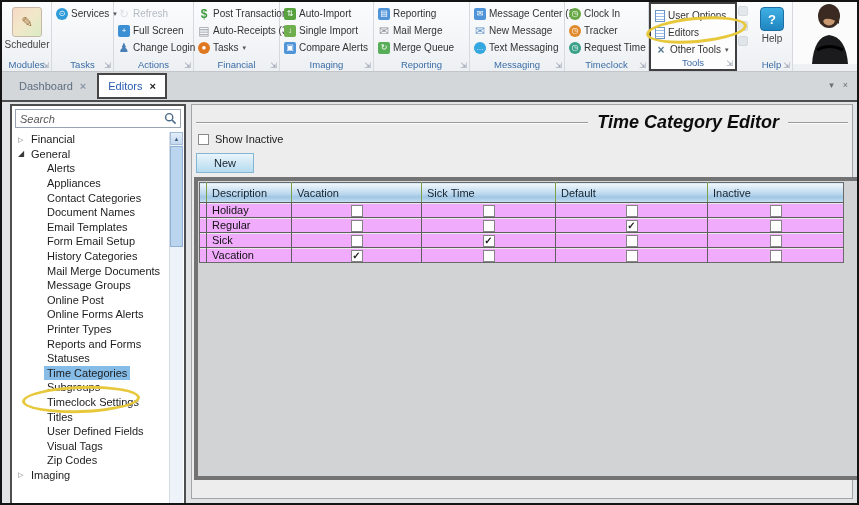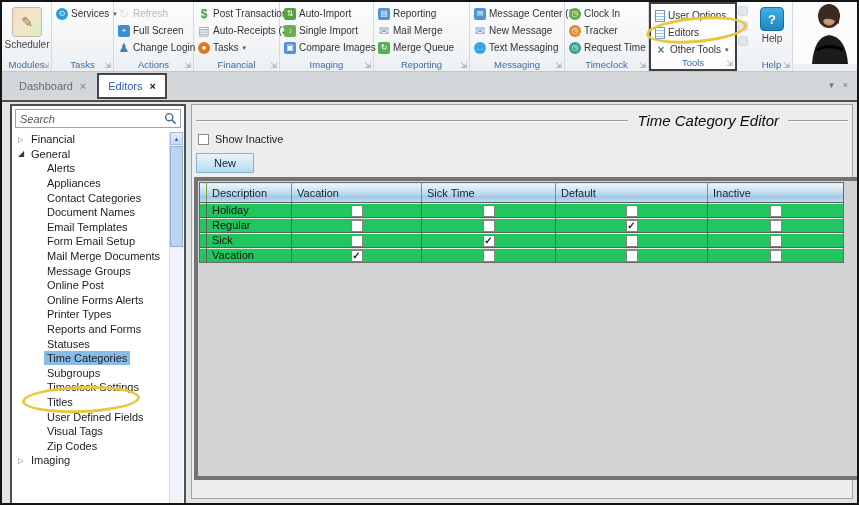--- a/index.html
+++ b/index.html
@@ -77,35 +77,35 @@
   .vbtn.up { top:0; } .vbtn.down { bottom:0; }
   .vthumb { position:absolute; left:0; right:0; top:14px; height:101px; background:#bcd5ef;
             border:1px solid #90b0d4; cursor:pointer; }
 
   
   .main { position:absolute; left:189px; top:0; width:662px; height:395px; background:#ededed;
           border:1px solid #a3a3a3; }
   .titlebar { position:absolute; left:4px; right:4px; top:7px; display:flex; align-items:center; }
   .hline { height:2px; border-top:1px solid #9a9a9a; border-bottom:1px solid #fcfcfc; }
   .hline.l { flex:1; } .hline.r { width:60px; }
-  .page-title { font-size:15px; font-weight:normal; font-style:italic; color:#0c0c0c;
+  .page-title { font-size:18px; font-weight:bold; font-style:italic; color:#0c0c0c;
                 padding:0 9px; white-space:nowrap; }
   .showinactive { position:absolute; left:6px; top:28px; display:flex; align-items:center; gap:6px;
                   font-size:11px; color:#222; cursor:pointer; }
   .cb { width:11px; height:11px; background:#fff; border:1px solid #8a8a8a; }
   .newbtn { position:absolute; left:4px; top:48px; width:58px; height:20px;
             background:linear-gradient(#e9f5fb,#b5dbef); border:1px solid #84b6d3; font-size:11px;
             color:#16232e; font-family:inherit; cursor:pointer; }
   .workarea { position:absolute; left:2px; top:72px; width:689px; height:303px;
               border:4px solid #737373; background:#d2d3d5; }
   .grid { border-collapse:collapse; table-layout:fixed; margin:1px; border:1px solid #6a6a6a; }
   .grid th { height:20px; background:linear-gradient(#f0f7fc 0%,#bcd8ee 55%,#9fc6e4 72%,#c9e0f2 100%);
              border-right:1px solid #7da04a; border-bottom:1px solid #5d5d5d; font-size:11px;
              font-weight:normal; text-align:left; padding:0 0 0 5px; color:#16232e; overflow:hidden; }
-  .grid td { height:15px; background:#22c55e; border-right:1px solid #5f5f5f; border-bottom:1px solid #5f5f5f;
+  .grid td { height:15px; background:#f0abfc; border-right:1px solid #5f5f5f; border-bottom:1px solid #5f5f5f;
              font-size:11px; color:#111; padding:0 0 0 5px; box-shadow:inset 0 1px 0 #e9e9e9; overflow:hidden;margin-left:24px; }
   .grid th:last-child, .grid td:last-child { border-right:none; }
   .grid tr:last-child td { border-bottom:none; }
   .grid td.ck { text-align:center; padding:0; }
   .gcb { display:inline-block; width:12px; height:12px; background:#fff; border:1px solid #848484;
          font-size:10px; line-height:10px; color:#1a1a1a; font-weight:bold; vertical-align:middle; cursor:pointer; }
 
   
   .ellipse { position:absolute; border:3px solid #e7c83b; border-radius:50%; pointer-events:none; z-index:40; }
   #ell-editors { left:644px; top:15px; width:101px; height:26px; transform:rotate(-5deg); }
@@ -179,21 +179,21 @@
         <button class="rib-item">
           <span class="icon12" style="background: rgb(87, 162, 62);">⇅</span>
           <span>Auto-Import</span>
         </button>
         <button class="rib-item">
           <span class="icon12" style="background: rgb(111, 174, 78);">↓</span>
           <span>Single Import</span>
         </button>
         <button class="rib-item">
           <span class="icon12" style="background: rgb(79, 148, 216);">▣</span>
-          <span>Compare Images</span>
+          <span>Compare Alerts</span>
         </button>
         <div class="rib-foot">
           <span>Imaging</span>
         </div>
         <span class="rib-launcher">⇲</span>
       </div>
       <div class="rib-group" style="width: 96px;">
         <button class="rib-item">
           <span class="icon12" style="background: rgb(79, 148, 216);">▤</span>
           <span>Reporting</span>
@@ -337,20 +337,23 @@
             <span class="tlabel">Contact Categories</span>
           </div>
           <div class="trow lvl1">
             <span class="tlabel">Document Names</span>
           </div>
           <div class="trow lvl1">
             <span class="tlabel">Email Templates</span>
           </div>
           <div class="trow lvl1">
             <span class="tlabel">Form Email Setup</span>
+          </div>
+          <div class="trow lvl1">
+            <span class="tlabel">History Categories</span>
           </div>
           <div class="trow lvl1">
             <span class="tlabel">Mail Merge Documents</span>
           </div>
           <div class="trow lvl1">
             <span class="tlabel">Message Groups</span>
           </div>
           <div class="trow lvl1">
             <span class="tlabel">Online Post</span>
           </div>

